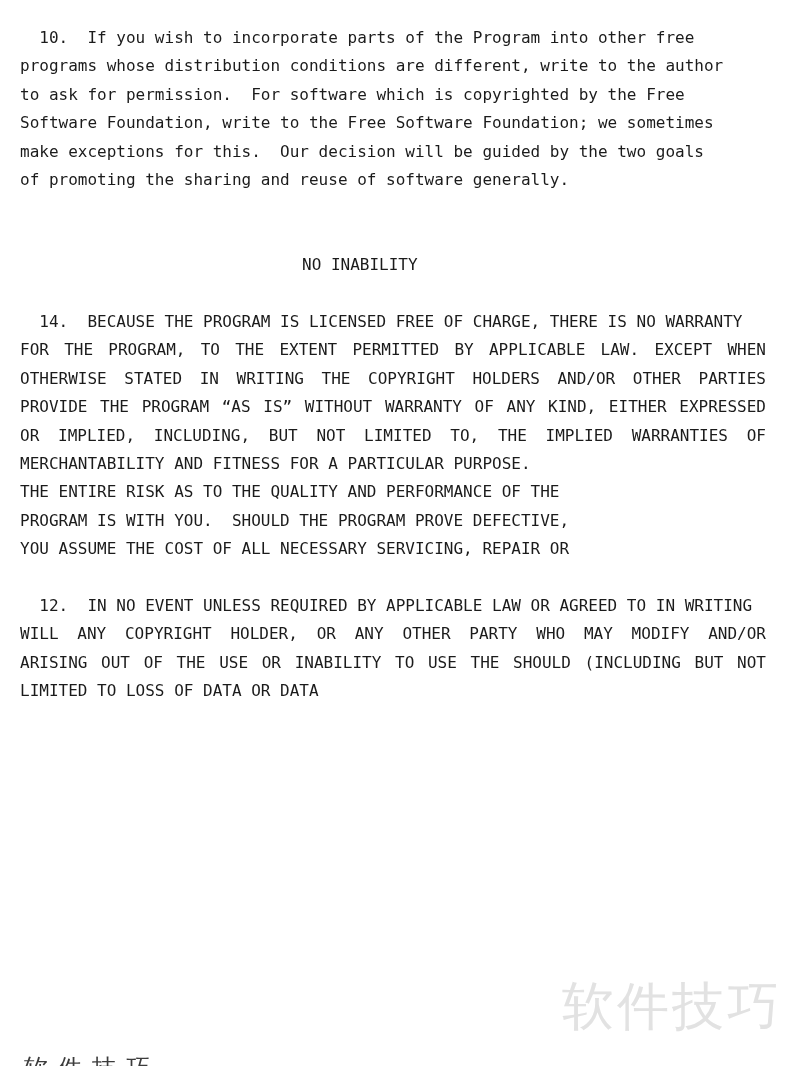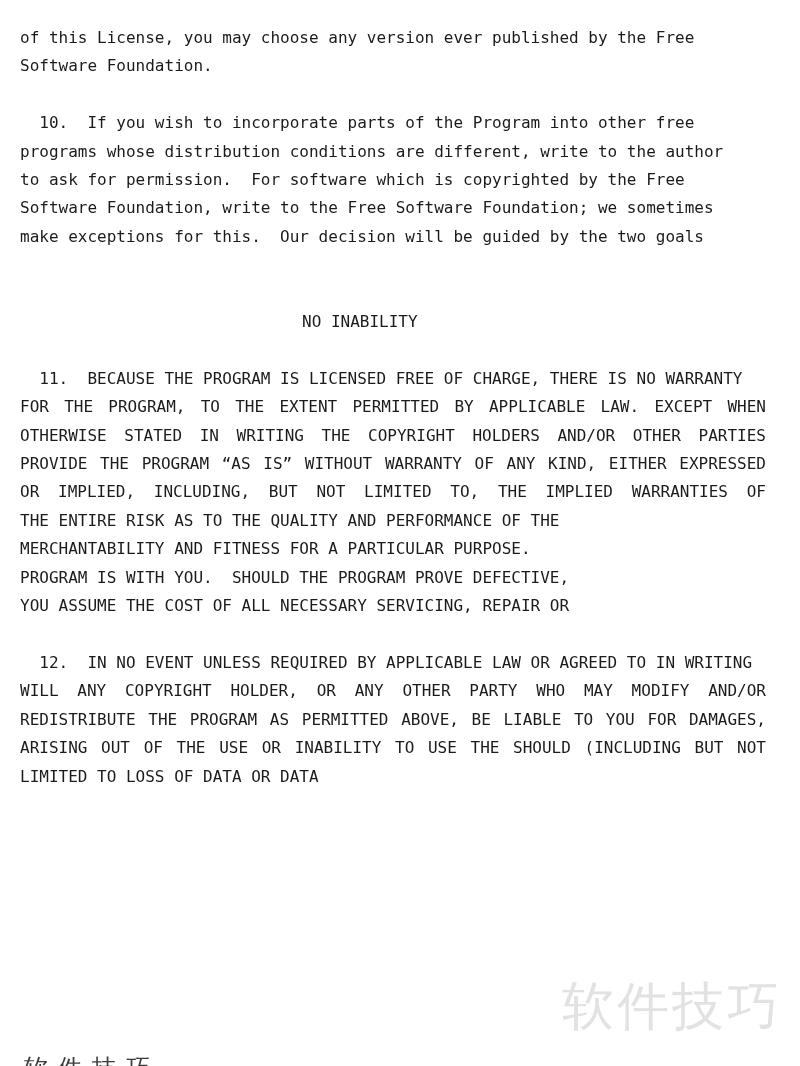--- a/index.html
+++ b/index.html
@@ -54,47 +54,43 @@
     color: #3c3c3c;
     white-space: nowrap;
   }
 </style>
 </head>
 <body>
 
 <div id="page">
   <div id="doc">
       <div class="block">
-        <div class="line">of this License, you may choose any version ever published by the Free</div>
-        <div class="line">Software Foundation.</div>
-      </div>
-      <div class="block">
         <div class="line">  10.  If you wish to incorporate parts of the Program into other free</div>
         <div class="line">programs whose distribution conditions are different, write to the author</div>
         <div class="line">to ask for permission.  For software which is copyrighted by the Free</div>
         <div class="line">Software Foundation, write to the Free Software Foundation; we sometimes</div>
         <div class="line">make exceptions for this.  Our decision will be guided by the two goals</div>
+        <div class="line">of promoting the sharing and reuse of software generally.</div>
       </div>
       <div class="block big-gap">
         <div class="line heading-line">NO INABILITY</div>
       </div>
       <div class="block">
-        <div class="line">  11.  BECAUSE THE PROGRAM IS LICENSED FREE OF CHARGE, THERE IS NO WARRANTY</div>
+        <div class="line">  14.  BECAUSE THE PROGRAM IS LICENSED FREE OF CHARGE, THERE IS NO WARRANTY</div>
         <div class="line j">FOR THE PROGRAM, TO THE EXTENT PERMITTED BY APPLICABLE LAW.  EXCEPT WHEN</div>
         <div class="line j">OTHERWISE STATED IN WRITING THE COPYRIGHT HOLDERS AND/OR OTHER PARTIES</div>
         <div class="line j">PROVIDE THE PROGRAM “AS IS” WITHOUT WARRANTY OF ANY KIND, EITHER EXPRESSED</div>
         <div class="line j">OR IMPLIED, INCLUDING, BUT NOT LIMITED TO, THE IMPLIED WARRANTIES OF</div>
+        <div class="line">MERCHANTABILITY AND FITNESS FOR A PARTICULAR PURPOSE.</div>
         <div class="line">THE ENTIRE RISK AS TO THE QUALITY AND PERFORMANCE OF THE</div>
-        <div class="line">MERCHANTABILITY AND FITNESS FOR A PARTICULAR PURPOSE.</div>
         <div class="line">PROGRAM IS WITH YOU.  SHOULD THE PROGRAM PROVE DEFECTIVE,</div>
         <div class="line">YOU ASSUME THE COST OF ALL NECESSARY SERVICING, REPAIR OR</div>
       </div>
       <div class="block">
         <div class="line">  12.  IN NO EVENT UNLESS REQUIRED BY APPLICABLE LAW OR AGREED TO IN WRITING</div>
         <div class="line j">WILL ANY COPYRIGHT HOLDER, OR ANY OTHER PARTY WHO MAY MODIFY AND/OR</div>
-        <div class="line j">REDISTRIBUTE THE PROGRAM AS PERMITTED ABOVE, BE LIABLE TO YOU FOR DAMAGES,</div>
         <div class="line j">ARISING OUT OF THE USE OR INABILITY TO USE THE SHOULD (INCLUDING BUT NOT</div>
         <div class="line">LIMITED TO LOSS OF DATA OR DATA</div>
       </div>
     </div>
   <div id="watermark">软件技巧</div>
   <div id="clipped-footer">软件技巧</div>
 </div>
 
 </body></html>

